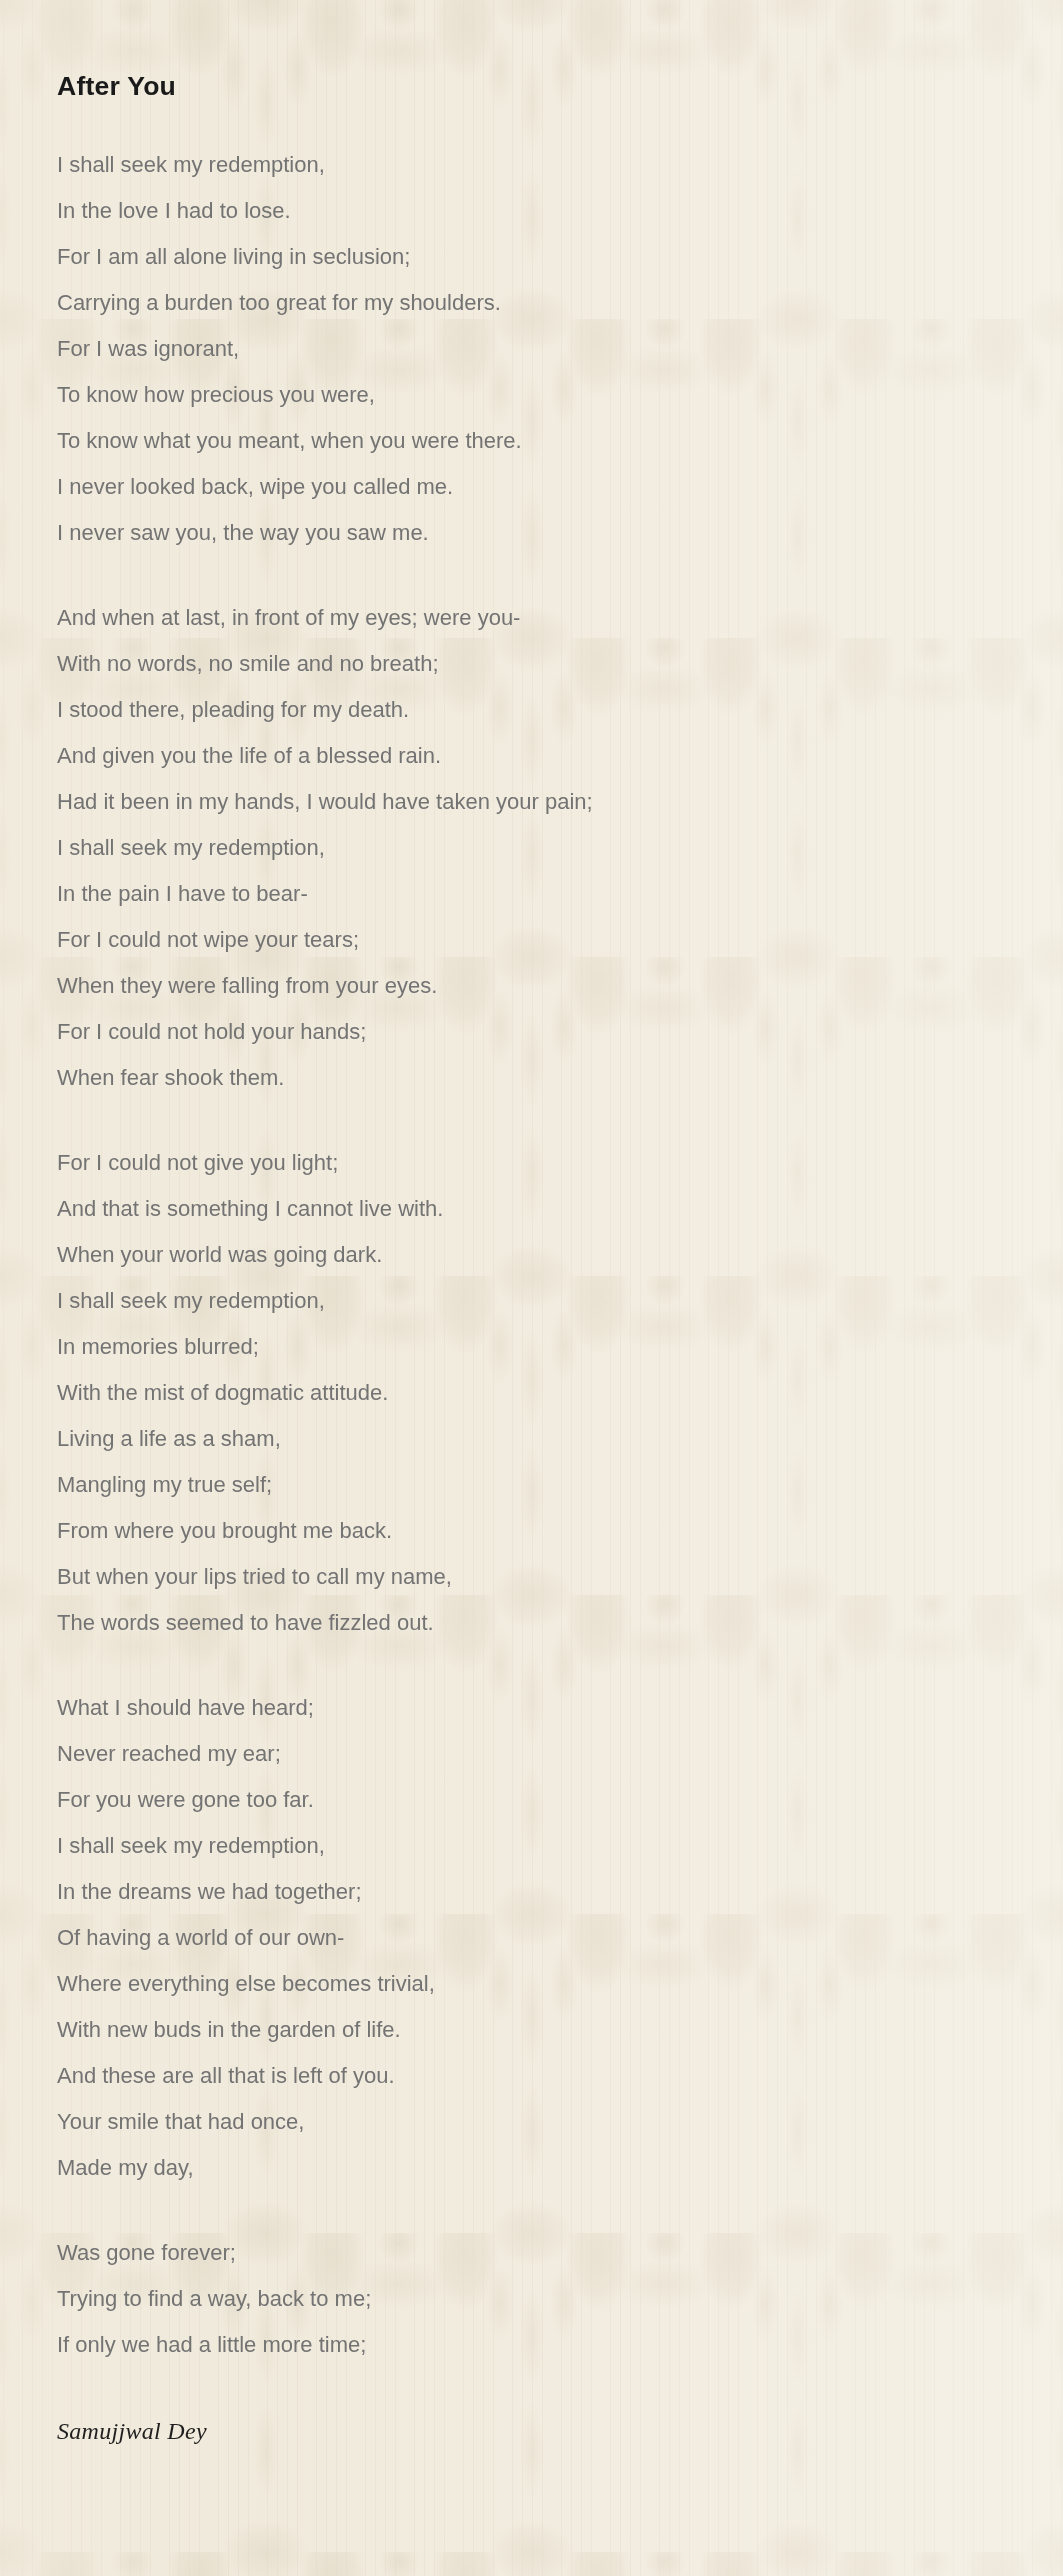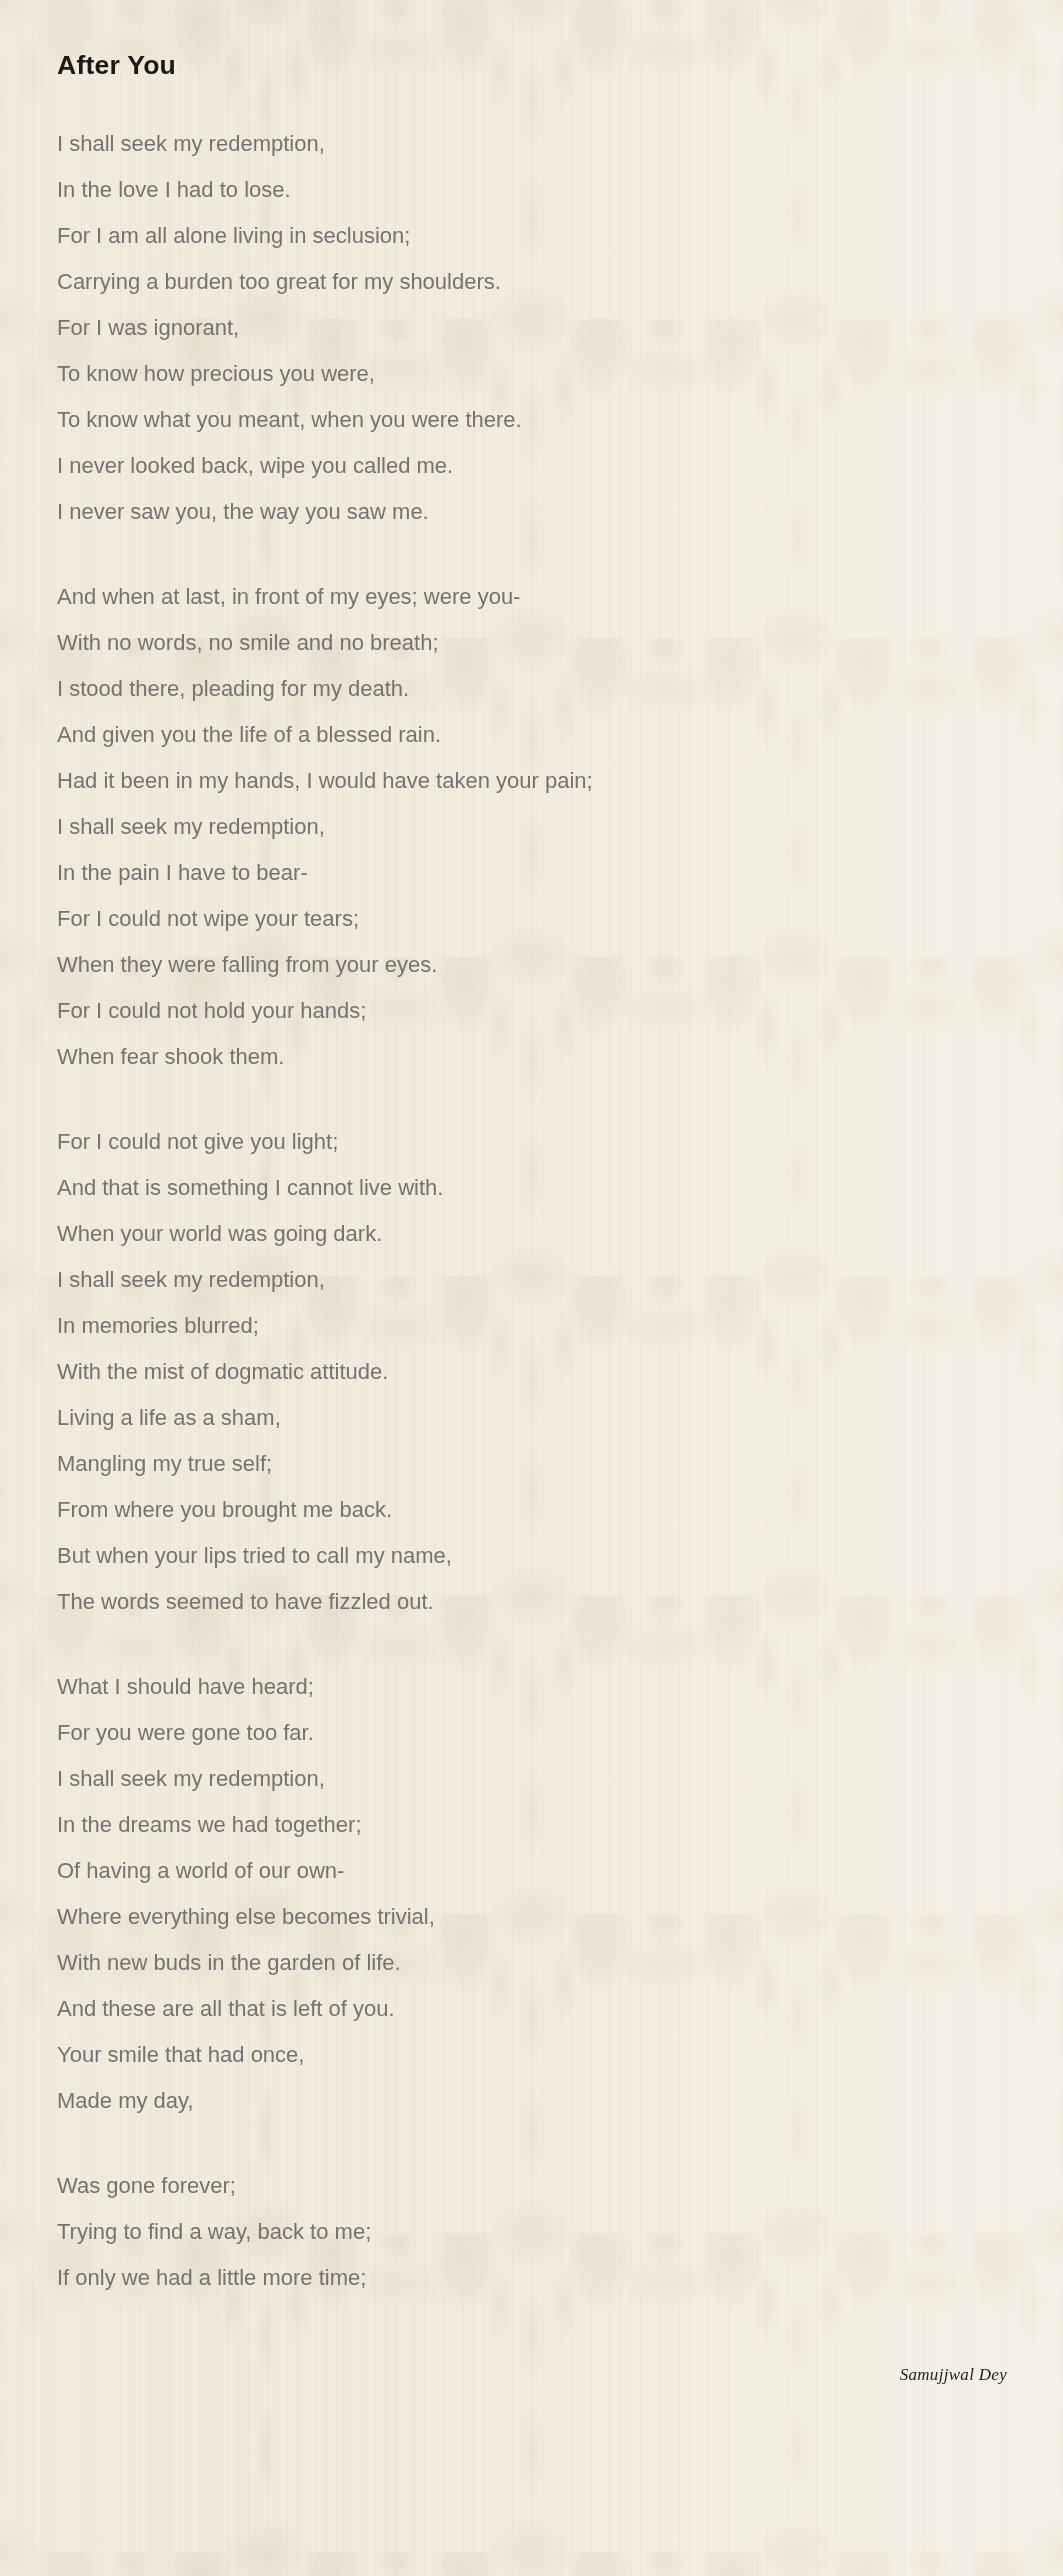--- a/index.html
+++ b/index.html
@@ -76,21 +76,21 @@
       rgba(243,238,226,0.25) 22%,
       rgba(248,244,235,0.35) 60%,
       rgba(250,247,240,0.55) 100%);
     pointer-events: none;
   }
 
   
   .content {
     position: relative;
     z-index: 2;
-    padding: 50px 57px 35px 57px;
+    padding: 71px 57px 35px 57px;
   }
 
   .poem-title {
     font-size: 26.6px;
     font-weight: bold;
     color: #1a1a1a;
     letter-spacing: 0.2px;
     margin: 0 0 39px 0;
     line-height: 1.2;
   }
@@ -100,27 +100,26 @@
   }
   .line {
     font-size: 22px;
     font-weight: normal;
     color: #737373;
     line-height: 46px;
     white-space: pre-wrap;
   }
 
   .author {
-    margin-top: 64px;
+    margin-top: 50px;
     font-family: "Liberation Serif", serif;
     font-style: italic;
-    font-size: 17px;
+    font-size: 24px;
     color: #1f1f1f;
     letter-spacing: 0.3px;
-    text-align: right;
   }
 </style>
 </head>
 <body>
 
 <div class="page">
   <div class="bg-stripes"></div>
   <div class="bg-damask"></div>
   <div class="bg-damask2"></div>
   <div class="bg-wash"></div>
@@ -161,20 +160,21 @@
           <div class="line">In memories blurred;</div>
           <div class="line">With the mist of dogmatic attitude.</div>
           <div class="line">Living a life as a sham,</div>
           <div class="line">Mangling my true self;</div>
           <div class="line">From where you brought me back.</div>
           <div class="line">But when your lips tried to call my name,</div>
           <div class="line">The words seemed to have fizzled out.</div>
         </div>
         <div class="stanza">
           <div class="line">What I should have heard;</div>
+          <div class="line">Never reached my ear;</div>
           <div class="line">For you were gone too far.</div>
           <div class="line">I shall seek my redemption,</div>
           <div class="line">In the dreams we had together;</div>
           <div class="line">Of having a world of our own-</div>
           <div class="line">Where everything else becomes trivial,</div>
           <div class="line">With new buds in the garden of life.</div>
           <div class="line">And these are all that is left of you.</div>
           <div class="line">Your smile that had once,</div>
           <div class="line">Made my day,</div>
         </div>

